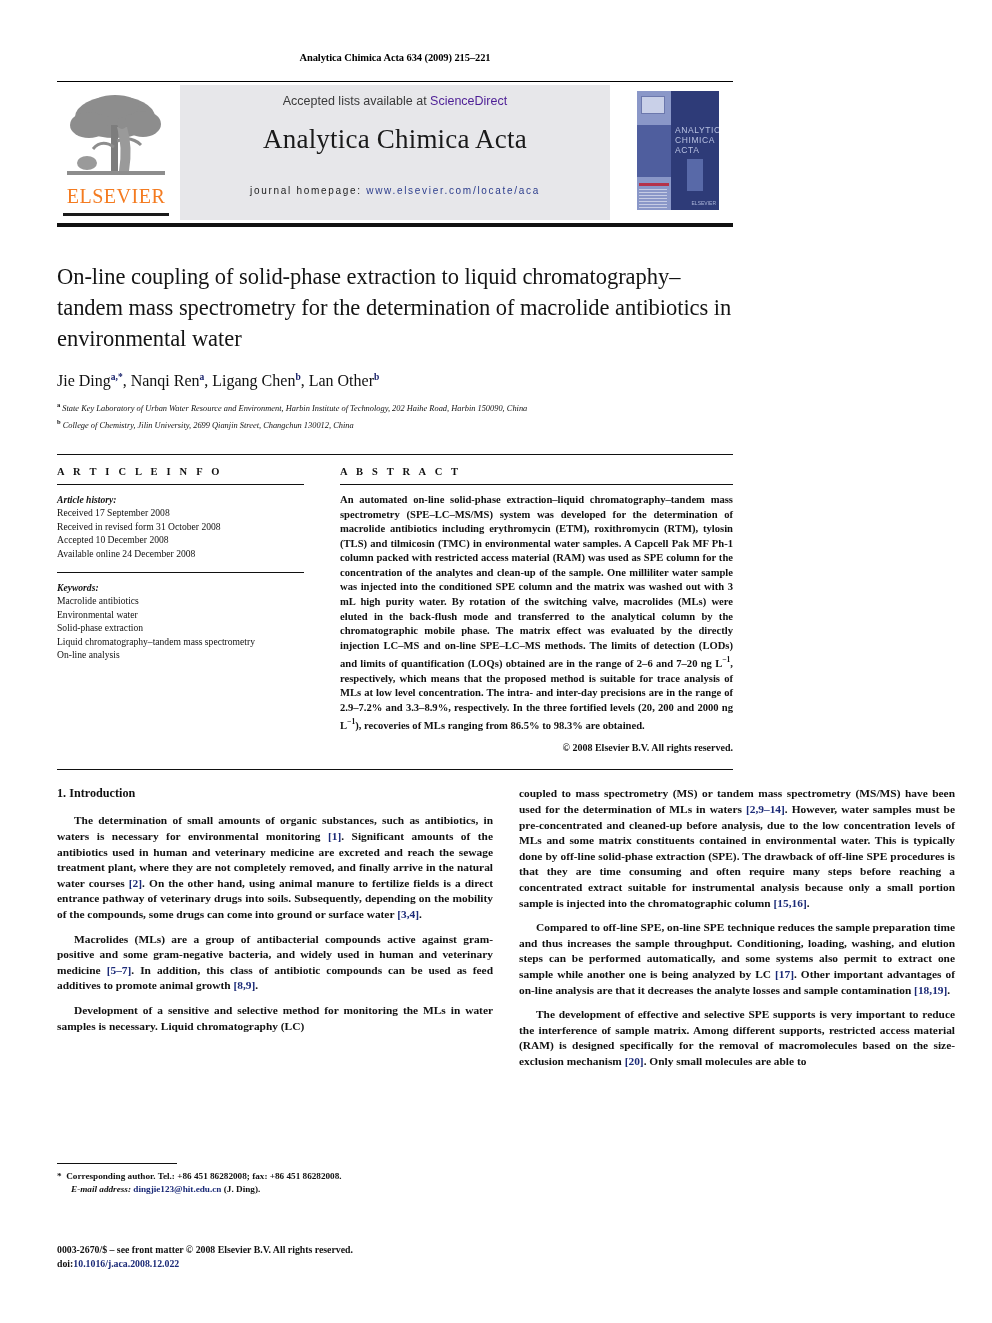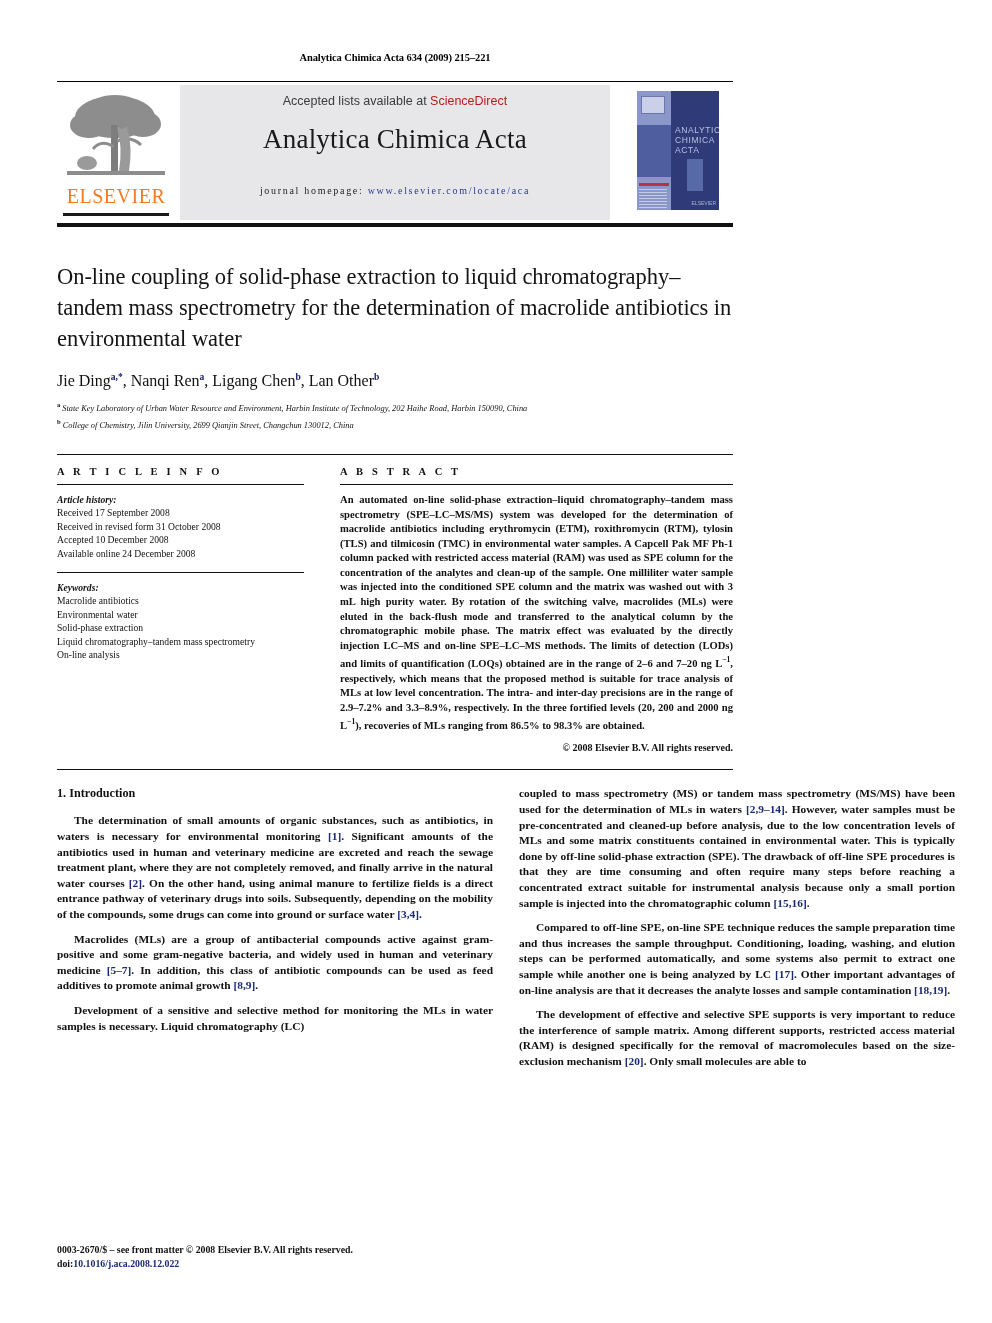--- a/index.html
+++ b/index.html
@@ -52,40 +52,40 @@
     position: absolute;
     top: 12px;
     left: 0;
     right: 0;
     text-align: center;
     font-family: "Liberation Sans", sans-serif;
     font-size: 12.5px;
     color: #3a3a3a;
   }
   .sciencedirect-line .sd {
-    color: #b91c1c;
+    color: #4c1d95;
   }
   .journal-title {
     position: absolute;
     top: 42px;
     left: 0;
     right: 0;
     text-align: center;
     font-family: "Liberation Serif", serif;
     font-size: 27px;
     color: #1a1a1a;
     letter-spacing: 0.2px;
   }
   .journal-home {
     position: absolute;
     top: 103px;
     left: 0;
     right: 0;
     text-align: center;
-    font-family: Liberation Serif, serif;
+    font-family: Liberation Sans, sans-serif;
     font-size: 10px;
     letter-spacing: 1.7px;
     color: #222;
   }
   .journal-home .url { color: #2b3c8c; }
 
   
   .elsevier-logo {
     position: absolute;
     left: 0px;
@@ -489,19 +489,29 @@
 
     <div class="bcol">
       <p class="para" style="text-indent:0"><span>coupled to mass spectrometry (MS) or tandem mass spectrometry (MS/MS) have been used for the determination of MLs in waters </span><span class="ref">[2,9–14]</span><span>. However, water samples must be pre-concentrated and cleaned-up before analysis, due to the low concentration levels of MLs and some matrix constituents contained in environmental water. This is typically done by off-line solid-phase extraction (SPE). The drawback of off-line SPE procedures is that they are time consuming and often require many steps before reaching a concentrated extract suitable for instrumental analysis because only a small portion sample is injected into the chromatographic column </span><span class="ref">[15,16]</span><span>.</span></p>
 
       <p class="para"><span>Compared to off-line SPE, on-line SPE technique reduces the sample preparation time and thus increases the sample throughput. Conditioning, loading, washing, and elution steps can be performed automatically, and some systems also permit to extract one sample while another one is being analyzed by LC </span><span class="ref">[17]</span><span>. Other important advantages of on-line analysis are that it decreases the analyte losses and sample contamination </span><span class="ref">[18,19]</span><span>.</span></p>
 
       <p class="para"><span>The development of effective and selective SPE supports is very important to reduce the interference of sample matrix. Among different supports, restricted access material (RAM) is designed specifically for the removal of macromolecules based on the size-exclusion mechanism </span><span class="ref">[20]</span><span>. Only small molecules are able to</span></p>
     </div>
   </div>
 
+  <div class="footnote">
+    <div class="footnote-rule"></div>
+    <div class="footnote-text">
+      <span>*</span>&nbsp;&nbsp;<span>Corresponding author. Tel.: +86 451 86282008; fax: +86 451 86282008.</span>
+    </div>
+    <div class="footnote-text" style="padding-left:14px;text-indent:0">
+      <span class="ital">E-mail address:</span>
+      <span class="email">dingjie123@hit.edu.cn</span><span> (J. Ding).</span>
+    </div>
+  </div>
 
   <div class="issn-block">
     <div>0003-2670/$ – see front matter © 2008 Elsevier B.V. All rights reserved.</div>
     <div><span>doi:</span><span class="doi-link">10.1016/j.aca.2008.12.022</span></div>
   </div>
 
 </div>
 
 </body></html>

